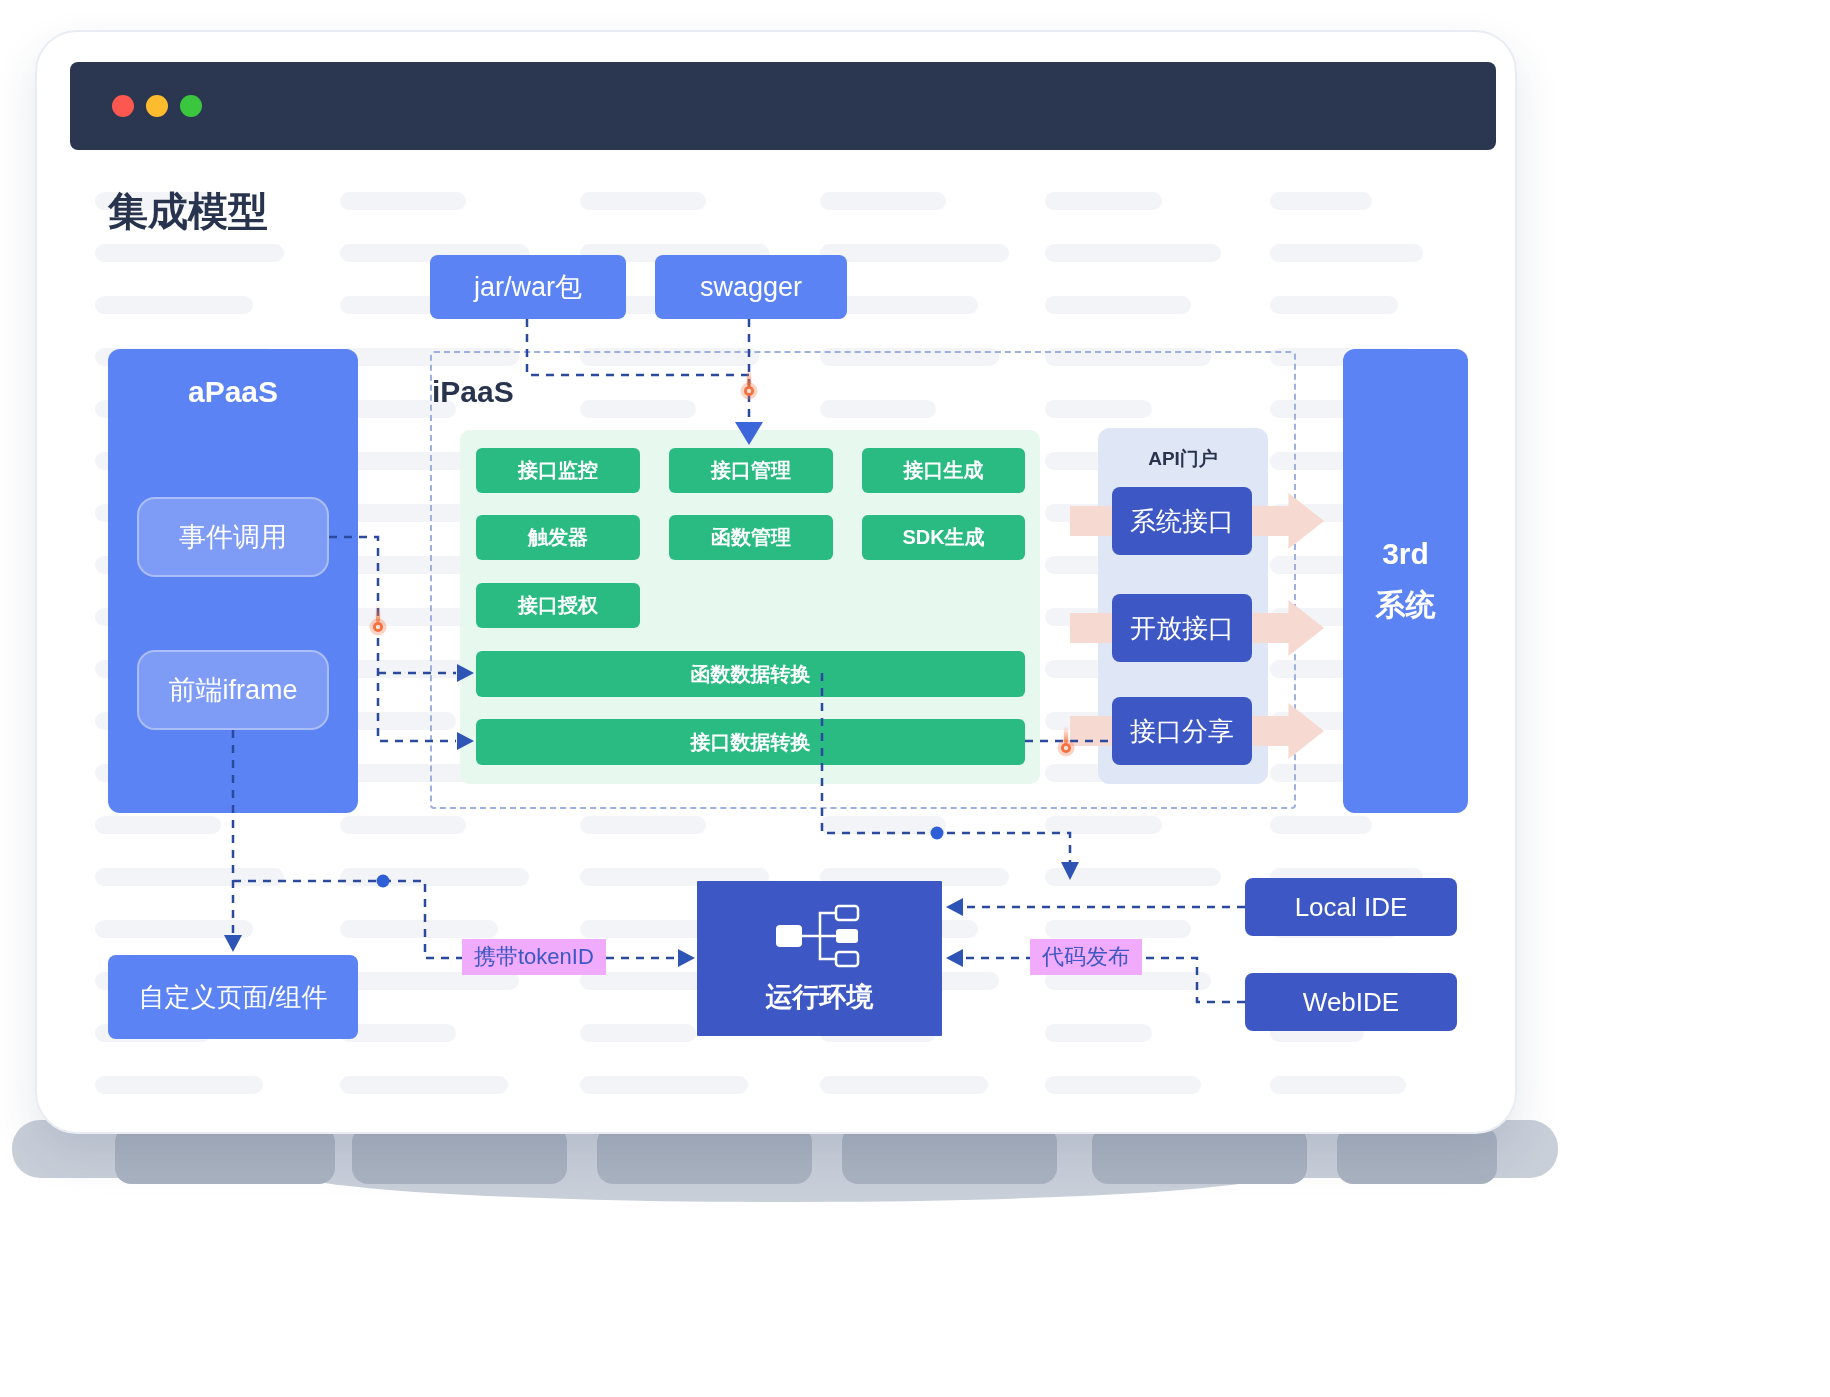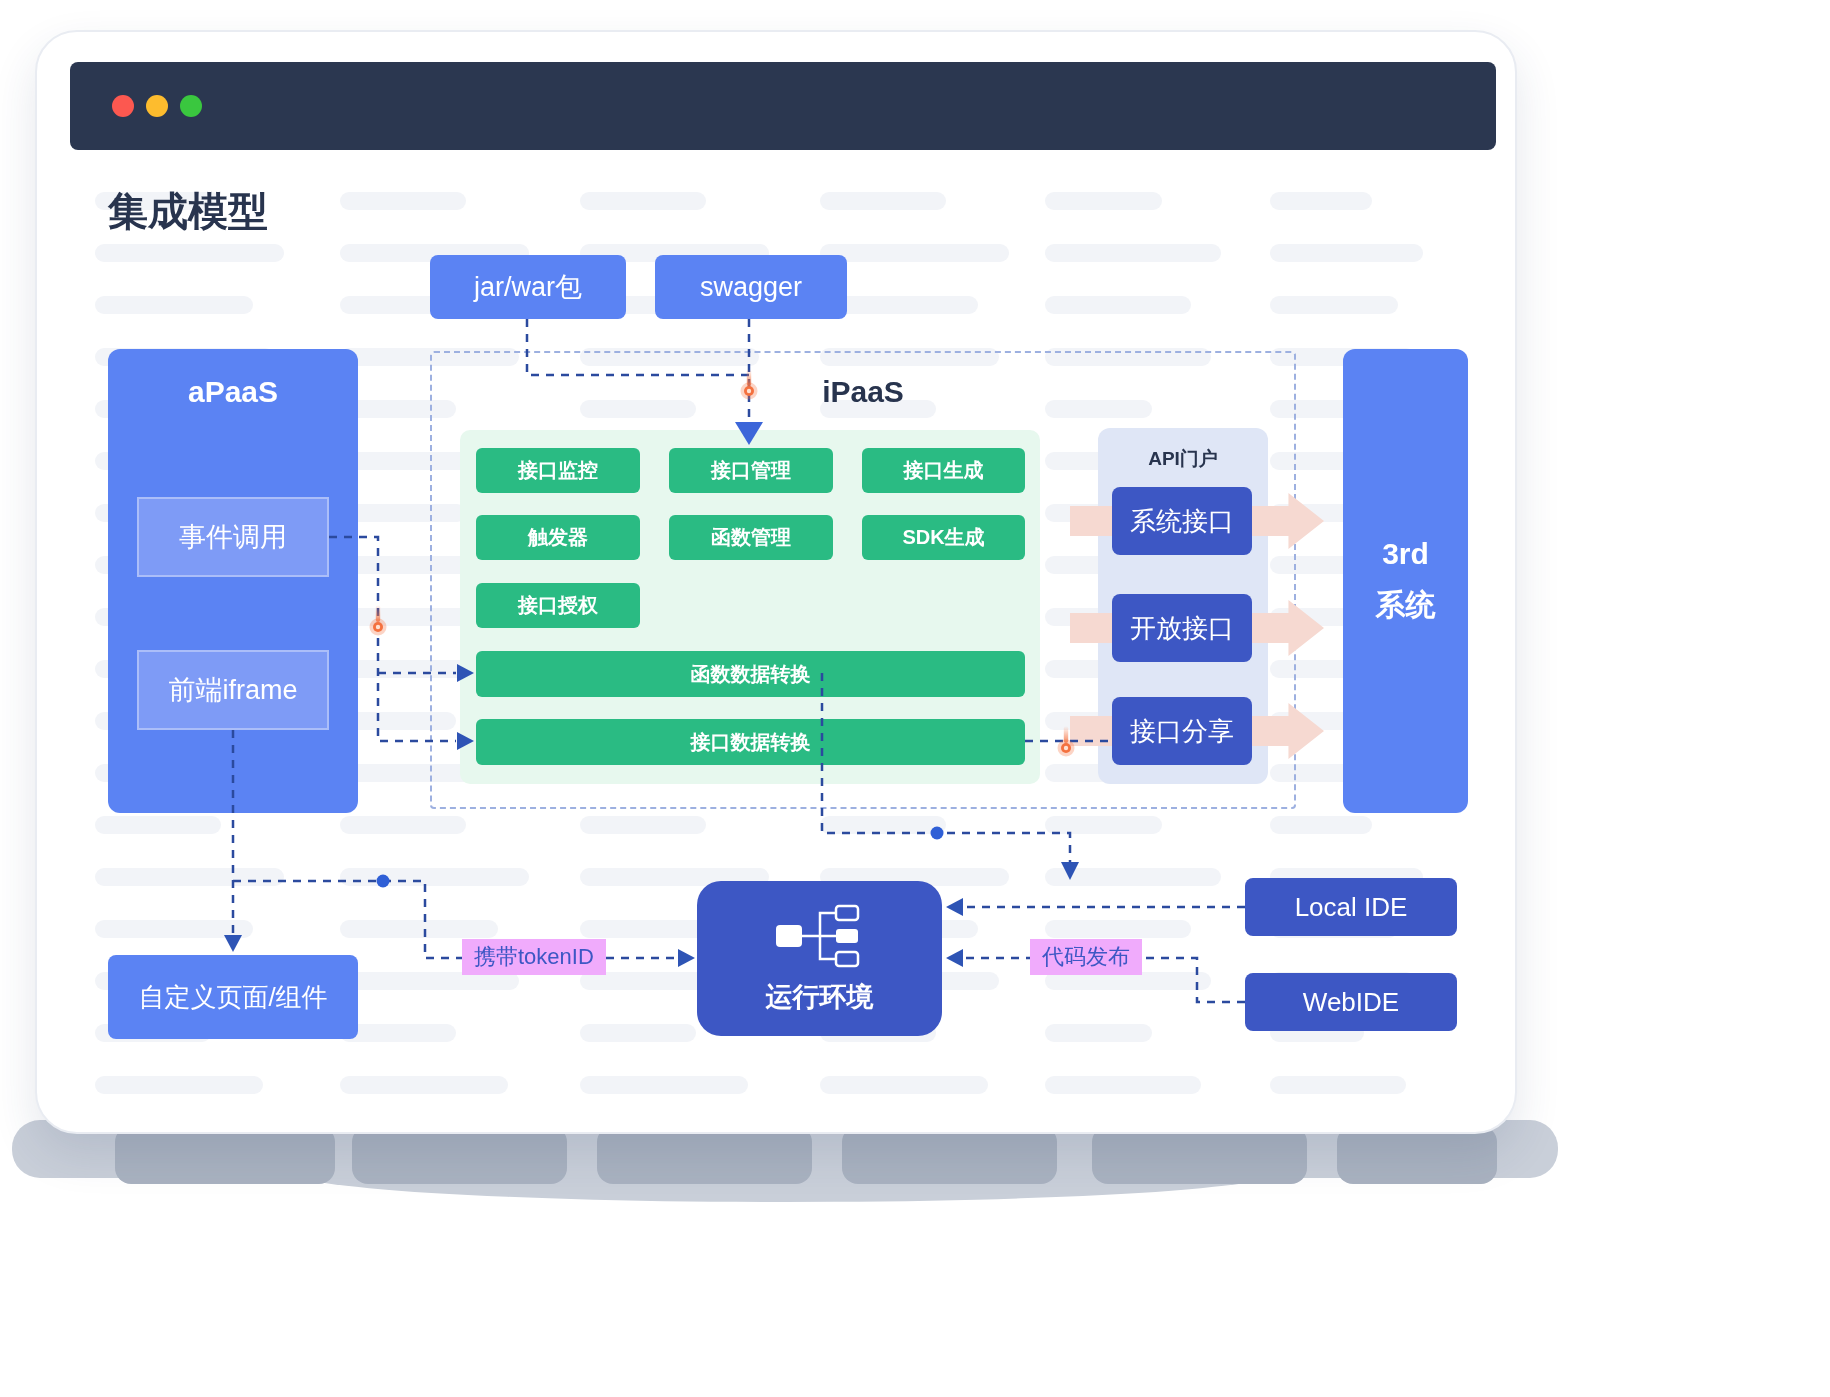--- a/index.html
+++ b/index.html
@@ -20,33 +20,33 @@
 
   .skel-layer{position:absolute;inset:0;z-index:2;pointer-events:none;}
   .skel{position:absolute;height:18px;border-radius:9px;background:var(--skeleton,#f2f4f8);}
 
   .page-title{position:absolute;left:108px;top:184px;font-size:40px;font-weight:700;color:var(--title,#28344e);z-index:3;}
 
   
   .node{position:absolute;display:flex;align-items:center;justify-content:center;color:#fff;box-sizing:border-box;z-index:3;text-align:center;}
   .blue{background:var(--blue,#5b83f3);border-radius:8px;font-size:27px;}
   .rad10{border-radius:12px;}
-  .inner{background:var(--blue-light,#7e9bf6);border:2px solid rgba(255,255,255,.35);border-radius:0;font-size:27px;z-index:4;}
+  .inner{background:var(--blue-light,#7e9bf6);border:2px solid rgba(255,255,255,.35);border-radius:18px;font-size:27px;z-index:4;}
   .green{background:var(--green,#2abb83);border-radius:6px;font-size:20px;font-weight:600;z-index:4;}
   .darkblue{background:var(--dark-blue,#3d57c4);border-radius:8px;font-size:26px;z-index:5;}
   .col{flex-direction:column;gap:14px;font-weight:700;font-size:30px;margin-left:8px;}
   .group-title{position:absolute;top:26px;left:0;right:0;text-align:center;font-weight:700;font-size:30px;color:#fff;}
   .dashed-region{position:absolute;border:2px dashed #9db0e0;border-radius:4px;z-index:3;box-sizing:border-box;}
-  .region-title{position:absolute;left:0;right:0;text-align:center;font-size:30px;font-weight:700;color:var(--title,#28344e);}
+  .region-title{position:absolute;left:0;right:0;text-align:left;font-size:30px;font-weight:700;color:var(--title,#28344e);}
   .panel-green{position:absolute;background:var(--green-panel,#e7f8ee);border-radius:10px;z-index:3;}
   .panel-portal{position:absolute;background:var(--portal-panel,#dfe6f6);border-radius:12px;z-index:3;}
   .portal-title{position:absolute;top:18px;left:0;right:0;text-align:center;font-size:19px;font-weight:700;color:var(--title,#28344e);}
   .pink{position:absolute;background:var(--pink,#f6d9d1);z-index:4;
         clip-path:polygon(0 23%,86% 23%,86% 0,100% 50%,86% 100%,86% 77%,0 77%);}
-  .runtime{flex-direction:column;gap:10px;border-radius:24px;font-size:27px;font-weight:600;}
+  .runtime{flex-direction:column;gap:10px;border-radius:1px;font-size:27px;font-weight:600;}
 
   .overlay{position:absolute;left:0;top:0;z-index:6;pointer-events:none;}
   .wires{stroke:var(--line,#2b4a9e);}
   .heads{fill:var(--arrow,#2e54b5);}
   .dotm{fill:var(--dot,#2f5fd6);}
   .edge-label{position:absolute;background:#f0abfc;color:var(--label-blue,#3d57c4);font-weight:400;font-size:22px;padding:3px 12px;z-index:7;}
 </style>
 </head>
 <body>
 

